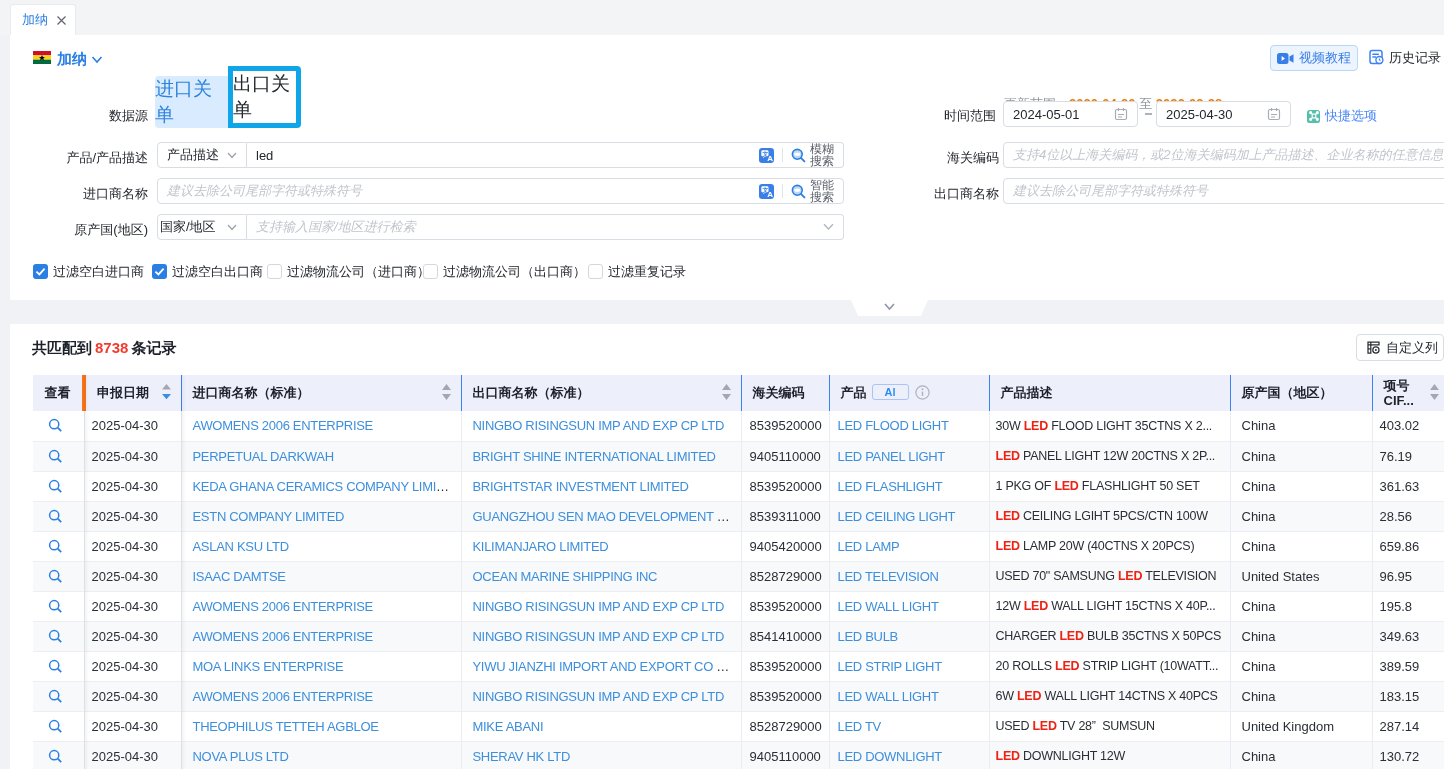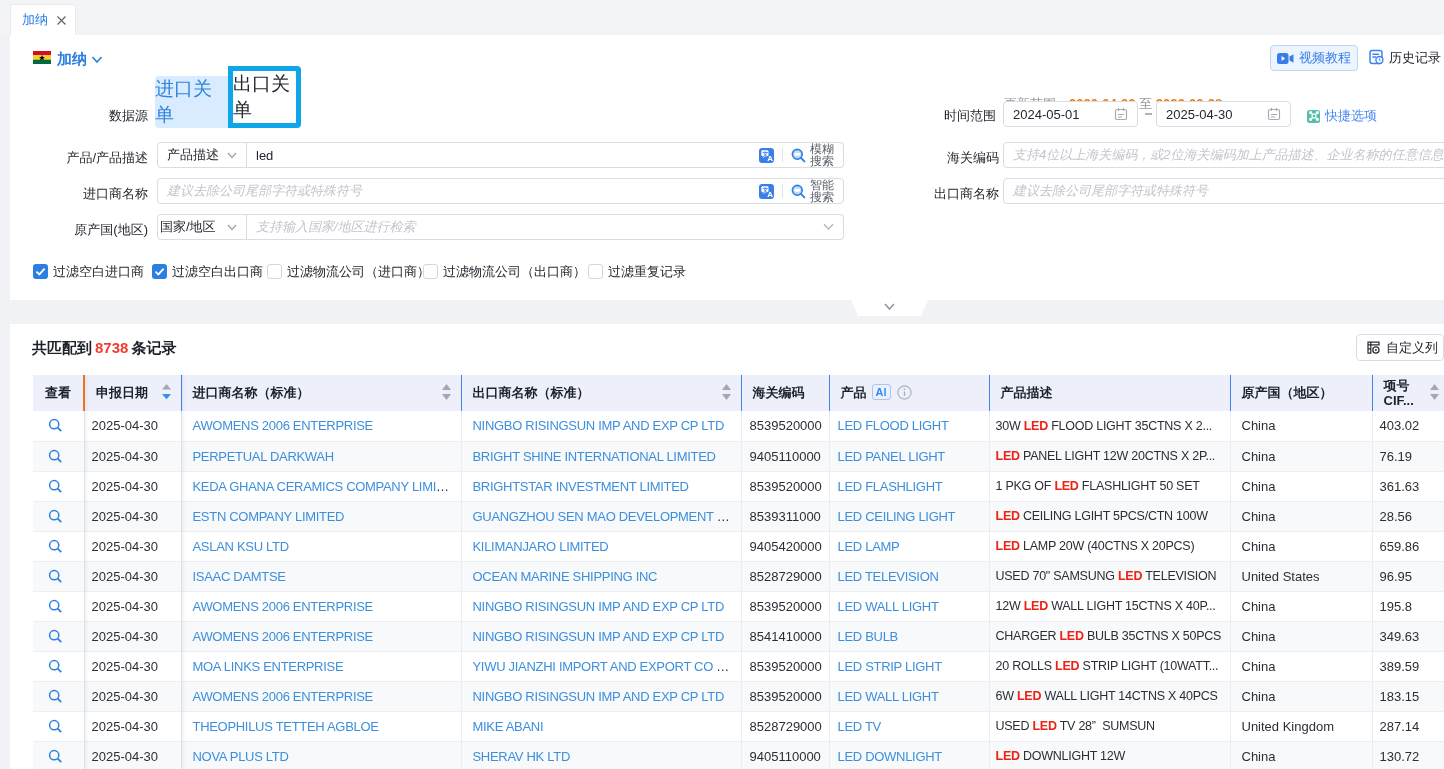--- a/index.html
+++ b/index.html
@@ -63,40 +63,40 @@
   .match b { color:#f13b2f; padding:0 3px; }
   .btn-cols { position:absolute; left:1356px; top:334px; width:88px; height:27px; background:#fff;
               border:1px solid #d8dce3; border-radius:4px; display:flex; align-items:center;
               padding-left:9px; gap:5px; font-size:13px; color:#23272e; }
   
   .twrap { position:absolute; left:33px; top:375px; width:1411px; height:394px; overflow:hidden; }
   table { border-collapse:collapse; table-layout:fixed; width:1449px; }
   th,td { overflow:hidden; white-space:nowrap; text-overflow:ellipsis; }
   th { height:36px; background:#edf0fa; font-size:13px; color:#1d2129; text-align:left;
        padding:0 0 0 11px; border-right:1px solid #3b82f6; position:relative; font-weight:bold; }
-  th.lt { border-right:2px solid #f97316; }
+  th.lt { border-right:4px solid #f97316; }
   th:last-child { border-right:none; }
   td { height:30px; font-size:13px; color:#2a2e36; padding:0 6px 0 11px;
        border-right:1px solid #e9ecf2; border-bottom:1px solid #eceef3; }
   td:last-child { border-right:none; }
   td:nth-child(2) { padding-left:7px; }
   td:nth-child(5) { padding-left:4px; }
   td:nth-child(6) { padding-left:8px; }
   td:nth-child(7) { padding-left:6px; }
   td:nth-child(9) { padding-left:7px; }
   tr.alt td { background:#f8f9fa; }
   a.lk { color:#3d8fdd; text-decoration:none; font-size:13px; letter-spacing:-0.3px; }
   td.num { font-size:13px; }
   .led { color:#ed2215; font-weight:bold; }
   td.desc { font-size:12.5px; letter-spacing:-0.25px; padding-right:2px; }
   td.hs { padding-left:8px; }
   .sort { position:absolute; right:10px; top:50%; margin-top:-9px; display:inline-flex;
           flex-direction:column; gap:2px; }
   .ai { display:inline-block; border:1px solid #aac4f5; border-radius:3px; font-size:11px;
-        font-weight:bold; padding:0 3px; line-height:14px; margin-left:5px; vertical-align:1px;
+        font-weight:bold; padding:0 12px; line-height:14px; margin-left:5px; vertical-align:1px;
         background-color:#fdfdff; background-image:linear-gradient(90deg,#2a6cf0,#23aef5);
         -webkit-background-clip:text; background-clip:text; color:transparent; }
   .shadowL { position:absolute; top:375px; width:5px; height:394px;
              background:linear-gradient(to right, rgba(60,70,90,0.08), rgba(60,70,90,0)); }
 </style>
 </head>
 <body>
   <div class="tabbar"></div>
   <div class="tab">
     <span class="t">加纳</span>

